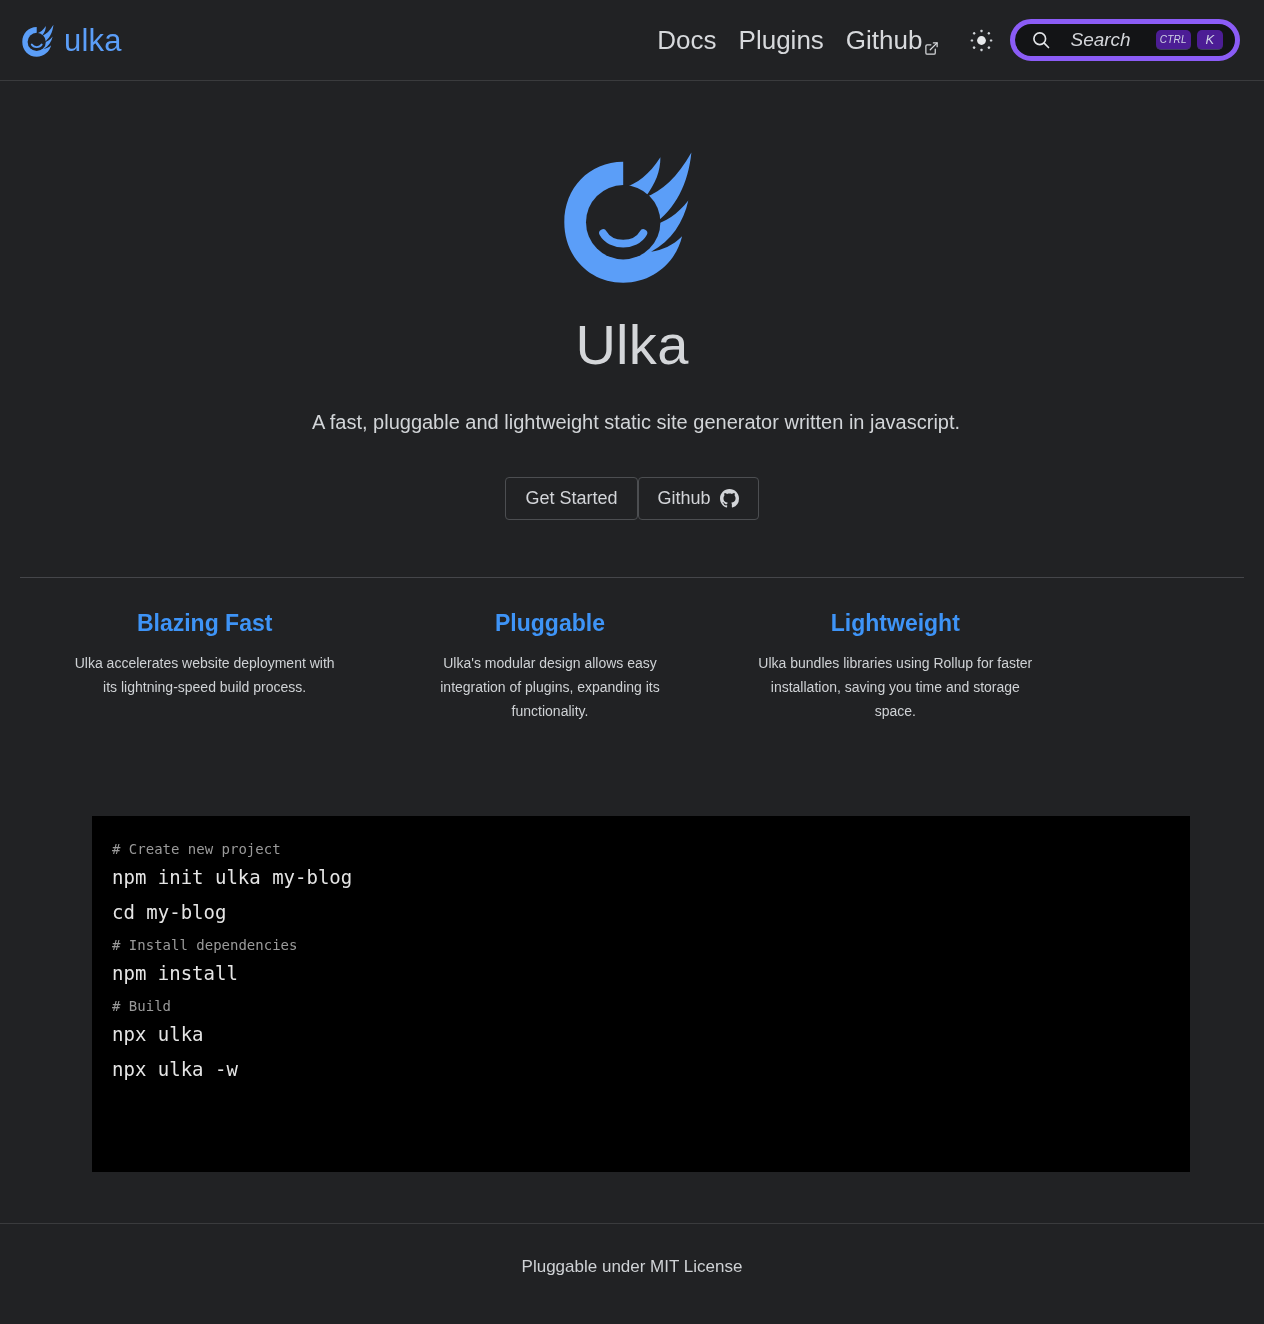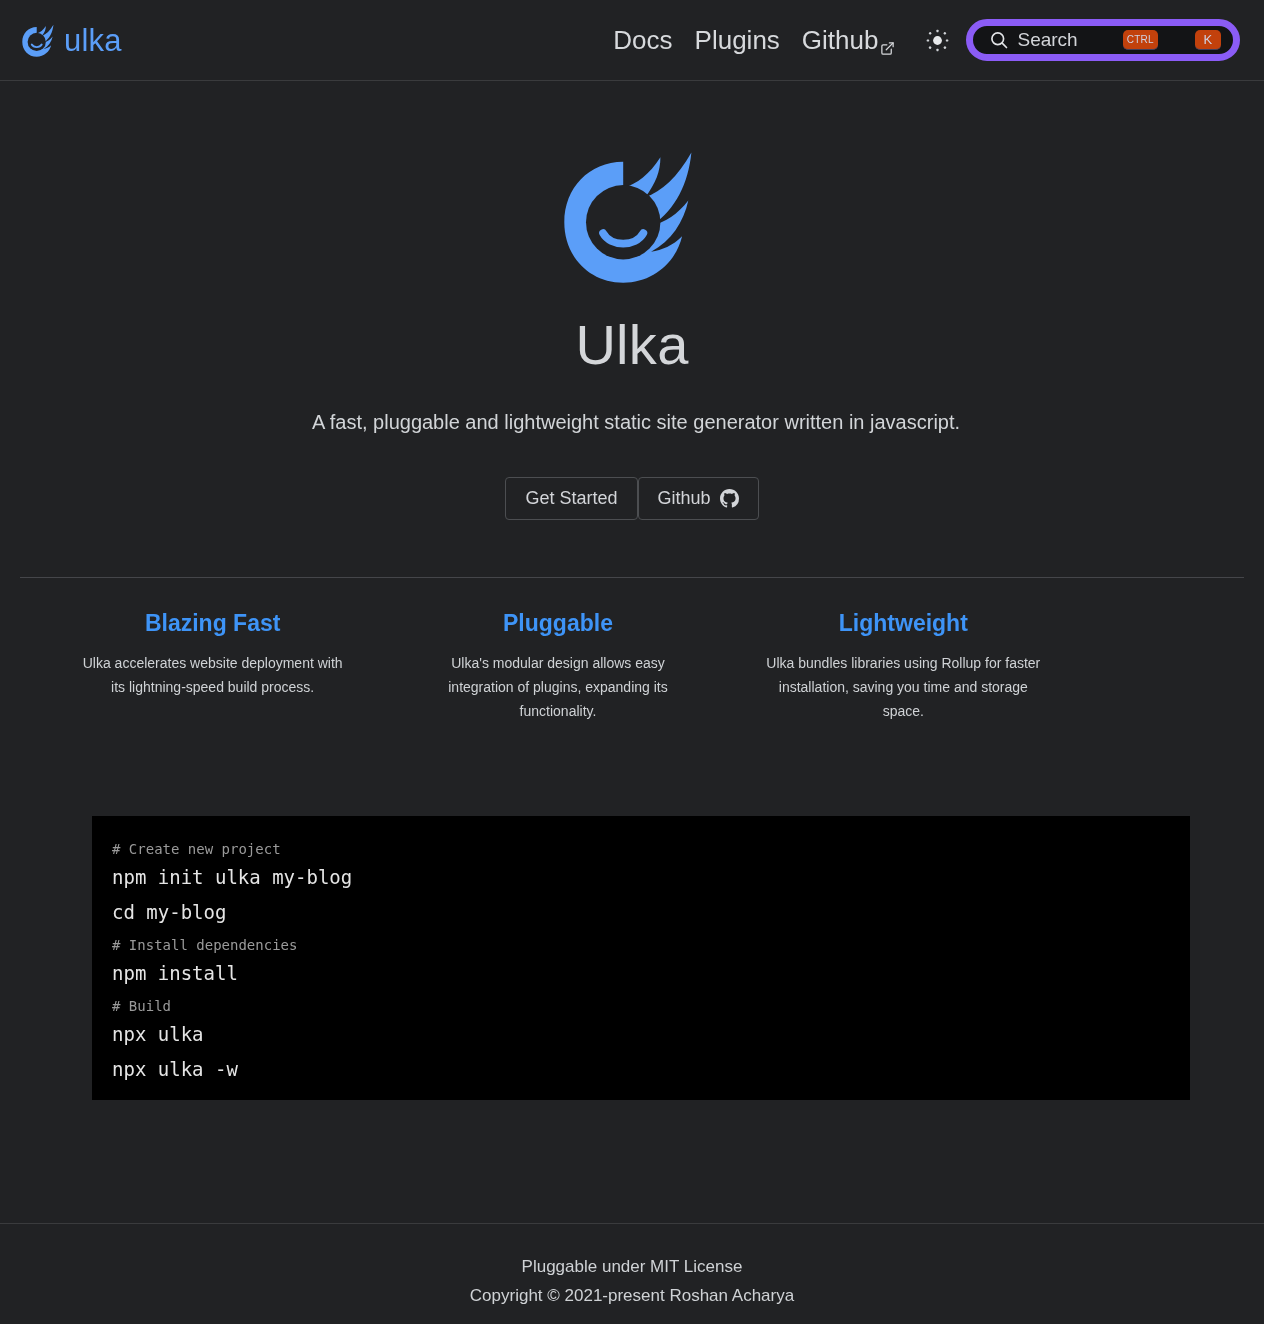--- a/index.html
+++ b/index.html
@@ -66,50 +66,50 @@
     align-items: center;
     justify-content: center;
     cursor: pointer;
     margin-left: 10px;
     margin-right: 8px;
   }
   .sun-icon { width: 23px; height: 23px; display: block; }
   .search-pill {
     display: inline-flex;
     align-items: center;
-    gap: 8px;
+    gap: 19px;
     background: #131416;
-    border: 7px solid #8b5cf6;
+    border: 5px solid #8b5cf6;
     border-radius: 999px;
     height: 42px;
     padding: 0 12px 0 16px;
     cursor: pointer;
+    font-style: italic;
   }
   .search-glass { width: 20px; height: 20px; display: block; flex: 0 0 auto; }
   .search-label {
     font-size: 19px;
     color: #d3d5d9;
     margin-right: 6px;
   }
   .kbd-group { display: inline-flex; gap: 6px; align-items: center; }
   .kbd {
     display: inline-flex;
     align-items: center;
     justify-content: center;
     min-width: 26px;
     height: 20px;
     padding: 0 4px;
     border-radius: 5px;
-    background: #c2410c;
+    background: #4c1d95;
     color: #cfd2e4;
     font-size: 10px;
     font-family: "Liberation Sans", sans-serif;
     letter-spacing: 0.3px;
     border-bottom: 1px solid #3e3f5c;
-    margin-left: 31px;
   }
   .kbd.k-letter { font-size: 13px; }
 
   
   .hero {
     position: absolute;
     top: 81px; left: 0;
     width: 1264px;
     padding-top: 56px;
     text-align: center;
@@ -162,21 +162,21 @@
     left: 20px;
     width: 1224px;
     height: 1px;
     background: #45464a;
   }
 
   
   .features {
     position: absolute;
     top: 610px;
-    left: 12px;
+    left: 4px;
     width: 1092px;
     display: flex;
     padding: 0 28px;
   }
   .feature {
     flex: 1 1 0;
     text-align: center;
     padding: 0 34px;
   }
   .feature-title {
@@ -191,21 +191,21 @@
     color: #cfd2d5;
     line-height: 1.72;
   }
 
   
   .code-block {
     position: absolute;
     top: 816px;
     left: 92px;
     width: 1098px;
-    height: 284px;
+    height: 356px;
     background: #000000;
     padding: 26px 20px 20px 20px;
     overflow: hidden;
   }
   .code-line {
     font-family: "DejaVu Sans Mono", monospace;
     white-space: pre;
     line-height: 1.0;
   }
   .code-line.comment {
@@ -353,14 +353,13 @@
   <div class="code-line cmd">cd my-blog</div>
   <div class="code-line comment"># Install dependencies</div>
   <div class="code-line cmd">npm install</div>
   <div class="code-line comment"># Build</div>
   <div class="code-line cmd">npx ulka</div>
   <div class="code-line cmd">npx ulka -w</div>
 </div>
 
 <footer class="site-footer">
   <div class="footer-line">Pluggable under MIT License</div>
-  <div class="footer-line">Copyright © 2021-present Roshan Acharya</div>
 </footer>
 
 </body></html>

